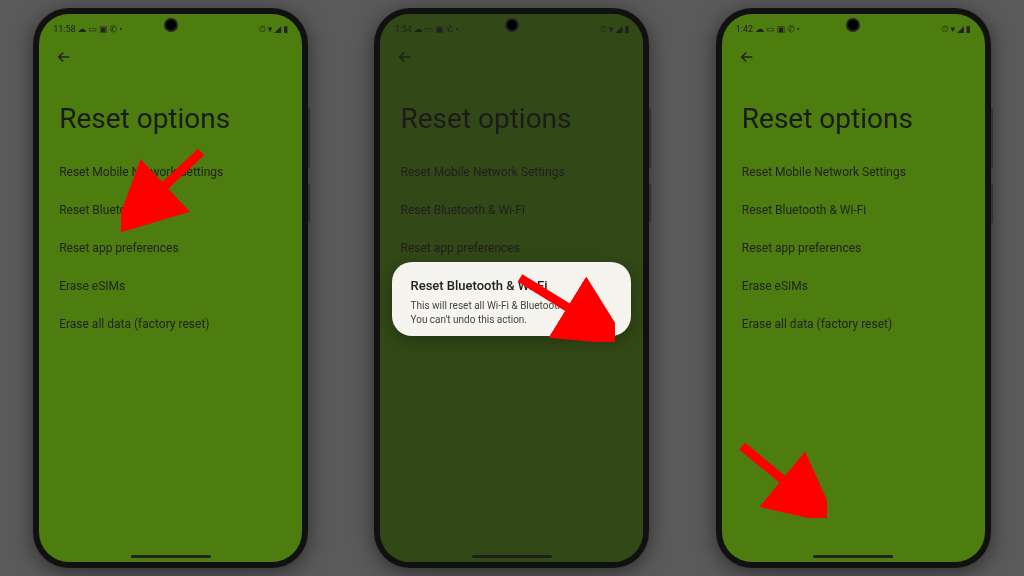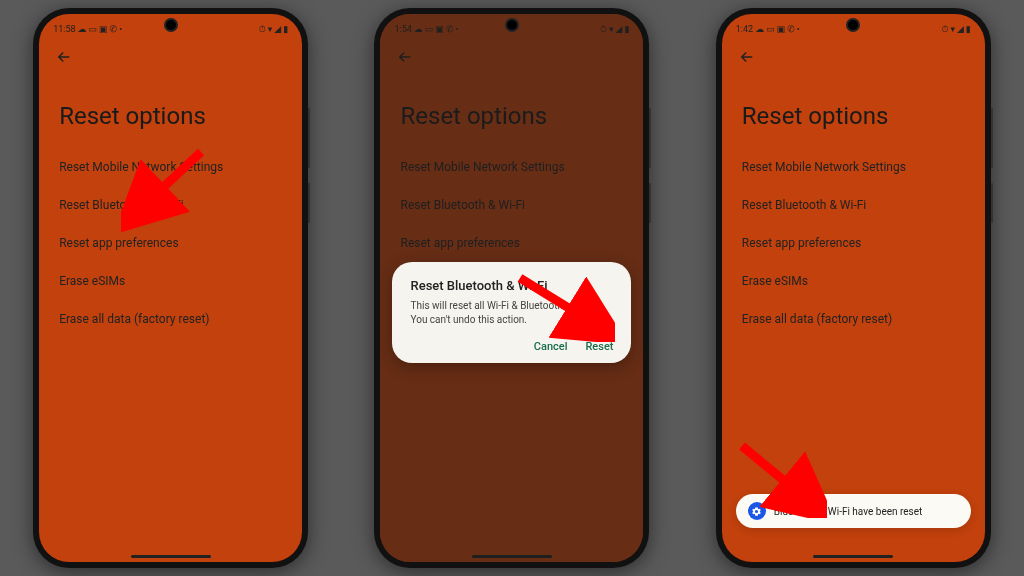--- a/index.html
+++ b/index.html
@@ -21,21 +21,21 @@
       padding: 6px;
       position: relative;
       box-shadow: 0 4px 20px rgba(0,0,0,0.5);
     }
     .btn-right { position: absolute; right: -2px; width: 2px; background: #333; border-radius: 1px; }
     .btn-r1 { top: 100px; height: 60px; }
     .btn-r2 { top: 175px; height: 40px; }
     .screen {
       width: 100%;
       height: 100%;
-      background: #c2410c;
+      background: #4d7c0f;
       border-radius: 30px;
       overflow: hidden;
       position: relative;
     }
     .screen.dimmed::after {
       content: '';
       position: absolute;
       inset: 0;
       background: rgba(30,30,30,0.55);
       z-index: 5;
@@ -59,21 +59,21 @@
       align-items: center;
       padding: 6px 14px 0;
       font-size: 9px;
       color: #222;
     }
     .status-left, .status-right { display: flex; align-items: center; gap: 2px; }
     .status-left span, .status-right span { font-size: 9px; }
     .back-row { padding: 10px 16px 4px; }
     .back-icon { width: 18px; height: 18px; cursor: pointer; }
     .title {
-      font-size: 24px;
+      font-size: 28px;
       font-weight: 400;
       color: #1a1a1a;
       padding: 28px 20px 18px;
     }
     .options { padding: 0 20px; }
     .opt {
       font-size: 12px;
       color: #222;
       padding: 12px 0;
       cursor: pointer;
@@ -206,24 +206,20 @@
       <div class="opt">Reset Bluetooth &amp; Wi-Fi</div>
       <div class="opt">Reset app preferences</div>
       <div class="opt">Erase eSIMs</div>
       <div class="opt">Erase all data (factory reset)</div>
     </div>
     <div class="nav-bar"></div>
 
     <div class="dialog">
       <div class="dialog-title">Reset Bluetooth &amp; Wi-Fi</div>
       <div class="dialog-msg">This will reset all Wi-Fi &amp; Bluetooth settings. You can't undo this action.</div>
-      <div class="dialog-actions">
-        <div class="dialog-btn">Cancel</div>
-        <div class="dialog-btn">Reset</div>
-      </div>
       <svg class="arrow" style="top:8px;left:118px;" width="105" height="72" viewBox="0 0 105 72">
         <defs>
             <marker id="ah2" markerWidth="8" markerHeight="8" refX="4" refY="4" orient="auto">
               <polygon points="0,0 8,4 0,8" fill="#ff0000"></polygon>
             </marker>
           </defs>
         <line x1="10" y1="8" x2="88" y2="56" stroke="#ff0000" stroke-width="9" marker-end="url(#ah2)"></line>
       </svg>
     </div>
   </div>
@@ -258,28 +254,20 @@
     <div class="title">Reset options</div>
     <div class="options">
       <div class="opt">Reset Mobile Network Settings</div>
       <div class="opt">Reset Bluetooth &amp; Wi-Fi</div>
       <div class="opt">Reset app preferences</div>
       <div class="opt">Erase eSIMs</div>
       <div class="opt">Erase all data (factory reset)</div>
     </div>
     <div class="nav-bar"></div>
 
-    <div class="toast">
-      <div class="toast-icon">
-        <svg width="11" height="11" viewBox="0 0 24 24" fill="#fff">
-            <path d="M19.4 13a7.5 7.5 0 000-2l2-1.6-2-3.4-2.4 1a7.4 7.4 0 00-1.7-1L15 3h-6l-.3 2.9a7.4 7.4 0 00-1.7 1l-2.4-1-2 3.4L4.6 11a7.5 7.5 0 000 2l-2 1.6 2 3.4 2.4-1c.5.4 1.1.7 1.7 1L9 21h6l.3-2.9c.6-.3 1.2-.6 1.7-1l2.4 1 2-3.4-2-1.6zM12 15.5A3.5 3.5 0 1112 8.5a3.5 3.5 0 010 7z"></path>
-          </svg>
-      </div>
-      <div class="toast-text">Bluetooth &amp; Wi-Fi have been reset</div>
-    </div>
     <svg class="arrow" style="top:424px;left:10px;" width="95" height="80" viewBox="0 0 95 80">
       <defs>
           <marker id="ah3" markerWidth="8" markerHeight="8" refX="4" refY="4" orient="auto">
             <polygon points="0,0 8,4 0,8" fill="#ff0000"></polygon>
           </marker>
         </defs>
       <line x1="10" y1="8" x2="78" y2="64" stroke="#ff0000" stroke-width="9" marker-end="url(#ah3)"></line>
     </svg>
   </div>
 </div>

